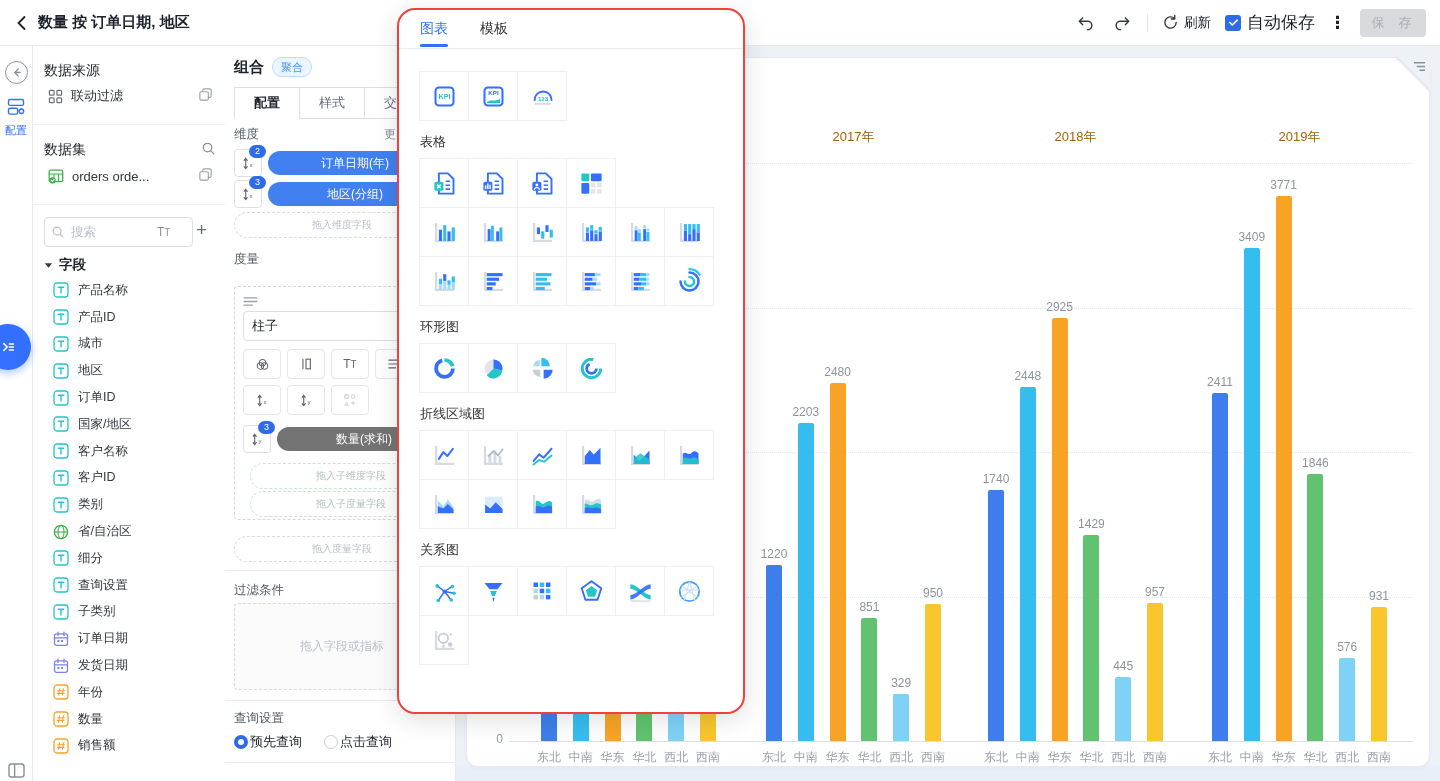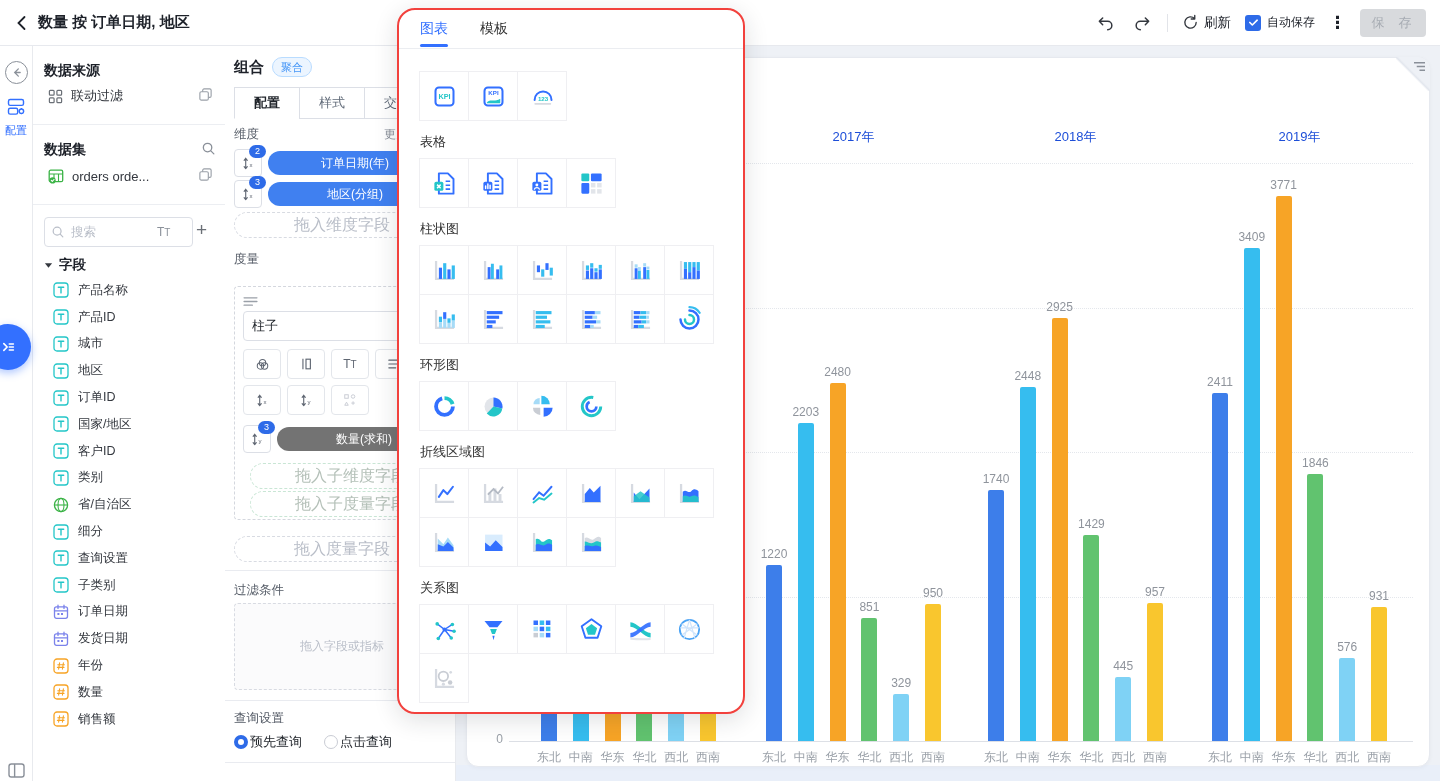--- a/index.html
+++ b/index.html
@@ -8,37 +8,37 @@
   .abs{position:absolute}
   
   .topbar{position:absolute;left:0;top:0;width:1440px;height:45px;background:#fff;
           border-bottom:1px solid #e7e9ee;z-index:40}
   .tb-back{position:absolute;left:12px;top:13px;width:20px;height:20px;cursor:pointer}
   .tb-title{position:absolute;left:38px;top:13px;font-size:15px;font-weight:bold;color:#1d2129}
   .tb-right{position:absolute;right:14px;top:0;height:45px;display:flex;align-items:center;gap:14px}
   .tb-ico{width:22px;height:22px;display:flex;align-items:center;justify-content:center;cursor:pointer}
   .tb-div{width:1px;height:18px;background:#e2e4e9}
   .tb-refresh{display:flex;align-items:center;gap:5px;font-size:13.5px;color:#1d2129;cursor:pointer}
-  .tb-autosave{display:flex;align-items:center;gap:6px;font-size:12px;color:#1d2129}
+  .tb-autosave{display:flex;align-items:center;gap:6px;font-size:17px;color:#1d2129}
   .cbox{width:16px;height:16px;border-radius:3px;background:#2e6be8;display:flex;align-items:center;justify-content:center}
   .kebab{font-size:17px;font-weight:bold;color:#1d2129;letter-spacing:0;line-height:10px;cursor:pointer}
   .save-btn{width:66px;height:28px;border:none;border-radius:4px;background:#d8dadd;color:#a7acb3;
             font-size:13px;letter-spacing:3px;font-family:Liberation Mono, monospace}
   
   .rail{position:absolute;left:0;top:45px;width:32px;height:736px;background:#fff;border-right:1px solid #e8eaee;z-index:30}
   .rail-back{position:absolute;left:5px;top:16px;width:21px;height:21px;border:1.4px solid #8a9099;border-radius:50%;
              display:flex;align-items:center;justify-content:center;cursor:pointer}
   .rail-config{position:absolute;left:0;top:52px;width:32px;text-align:center;color:#3370ff;cursor:pointer}
   .rail-config .lbl{font-size:11px;margin-top:2px}
   .rail-fab{position:absolute;left:-15px;top:279px;width:46px;height:46px;border-radius:50%;background:#3370ff;
             box-shadow:0 3px 8px rgba(51,112,255,.4);display:flex;align-items:center;justify-content:center;cursor:pointer}
   .rail-pane{position:absolute;left:8px;top:718px;cursor:pointer}
   
   .sidebar{position:absolute;left:33px;top:45px;width:192px;height:736px;background:#fff;border-right:1px solid #e8eaee;z-index:20;overflow:hidden}
-  .sb-h{font-size:14px;font-weight:bold;color:#1d2129}
+  .sb-h{font-size:14px;font-weight:normal;color:#1d2129}
   .sb-row{display:flex;align-items:center;gap:8px;font-size:13px;color:#34383f;cursor:pointer}
   .sb-div{position:absolute;left:0;width:192px;height:1px;background:#eceef2}
   .sb-search{position:absolute;left:11px;top:172px;width:135px;height:28px;border:1px solid #dcdfe6;border-radius:4px;
              display:flex;align-items:center;padding:0 6px;gap:4px;background:#fff}
   .sb-search input{border:none;outline:none;width:80px;font-size:12.5px;color:#34383f;font-family:inherit}
   .sb-search input::placeholder{color:#b9bec8}
   .sb-plus{position:absolute;left:163px;top:176px;font-size:19px;color:#6b7077;cursor:pointer;line-height:18px}
   .fields-head{position:absolute;left:11px;top:211px;display:flex;align-items:center;gap:6px;font-size:13.5px;font-weight:bold;color:#1d2129;cursor:pointer}
   #field-list{position:absolute;left:0;top:232px;width:192px}
   .field-row{display:flex;align-items:center;gap:9px;height:26.8px;padding-left:20px;font-size:12.5px;color:#34383f;cursor:pointer}
@@ -55,21 +55,21 @@
   .more-link{position:absolute;left:159px;top:81px;font-size:12px;color:#8a8f99;cursor:pointer}
   .dim-row{position:absolute;left:9px;display:flex;align-items:center;gap:6px}
   .sort-btn{position:relative;width:26px;height:26px;border:1px solid #dcdfe6;border-radius:4px;background:#fff;
             display:flex;align-items:center;justify-content:center;cursor:pointer;flex:none}
   .sort-badge{position:absolute;right:-5px;top:-5px;min-width:13px;height:13px;border-radius:7px;background:#2e6be8;
               color:#fff;font-size:9px;line-height:13px;text-align:center;padding:0 2px}
   .pill{height:24px;border-radius:12px;color:#fff;font-size:12px;display:flex;align-items:center;justify-content:center;cursor:pointer}
   .pill.blue{background:#4080f0;width:174px}
   .pill.green{background:#737373;width:174px}
   .drop-pill{position:absolute;left:9px;width:214px;height:24px;border:1px dashed #d8dbe2;border-radius:13px;
-             font-size:16px;color:#b9bec8;display:flex;align-items:center;justify-content:center}
+             font-size:10px;color:#b9bec8;display:flex;align-items:center;justify-content:center}
   .drop-pill.greenish{left:15px;width:200px;border-color:#c9e6d5;color:#b4c0b8}
   .meas-card{position:absolute;left:9px;top:241px;width:216px;height:232px;border:1px dashed #d4d7de;border-radius:4px;background:#fff}
   .drag-handle{position:absolute;left:8px;top:6px;color:#9aa0a8}
   .name-input{position:absolute;left:8px;top:24px;width:196px;height:28px;border:1px solid #dcdfe6;border-radius:4px;
               font-size:13px;color:#1f2329;padding:0 8px;font-family:inherit;outline:none}
   .mini-btn{position:absolute;width:36px;height:28px;border:1px solid #e3e6eb;border-radius:4px;background:#fff;
             display:flex;align-items:center;justify-content:center;color:#5f6672;cursor:pointer;font-size:12px}
   .mini-btn.disabled{color:#c9ccd4;cursor:default}
   .filter-box{position:absolute;left:9px;top:558px;width:214px;height:85px;border:1px dashed #d8dbe2;border-radius:4px;
               background:#fbfbfc;display:flex;align-items:center;justify-content:center;font-size:12px;color:#b9bec8}
@@ -83,21 +83,21 @@
   .canvas-card{position:absolute;left:466px;top:57px;width:962px;height:708px;background:#fff;border:1px solid #e6e9ef;
                border-radius:12px;box-shadow:0 1px 4px rgba(31,35,41,.04);z-index:5}
   .fold{position:absolute;right:-1px;top:-1px;width:34px;height:34px;border-radius:0 12px 0 0;
         background:linear-gradient(225deg,#eef1f6 46%,#e3e7ee 50%,#fff 54%)}
   .fold svg{position:absolute;right:4px;top:4px}
   .gridline{position:absolute;left:42px;width:904px;border-top:1px dotted #e4e7ec}
   .axisline{position:absolute;left:42px;top:683px;width:904px;border-top:1px solid #dde0e6}
   .bar{position:absolute;width:16px;border-radius:2px 2px 0 0}
   .val-label{position:absolute;width:64px;text-align:center;font-size:12px;color:#8f949c}
   .cat-label{position:absolute;width:34px;text-align:center;font-size:12px;color:#9aa0a8;top:691px}
-  .year-label{position:absolute;width:90px;text-align:center;font-size:13px;color:#1d4ed8;top:70px}
+  .year-label{position:absolute;width:90px;text-align:center;font-size:13px;color:#a16207;top:70px}
   .zero-label{position:absolute;left:14px;top:674px;width:22px;text-align:right;font-size:12px;color:#9aa0a8}
   .bottom-strip{position:absolute;left:455px;top:765px;width:985px;height:16px;background:#e9eff9}
   
   .popup{position:absolute;left:397px;top:8px;width:348px;height:706px;background:#fff;border:2.5px solid #f2413d;
          border-radius:18px;box-shadow:0 6px 24px rgba(31,35,41,.14);z-index:60;box-sizing:border-box;overflow:hidden}
   .pk-tabs{position:absolute;left:21px;top:10px;display:flex;gap:32px;font-size:14px}
   .pk-tab{cursor:pointer;color:#333}
   .pk-tab.active{color:#3370ff}
   .pk-underline{position:absolute;left:21px;top:34px;width:28px;height:3px;border-radius:2px;background:#3370ff}
   .pk-divider{position:absolute;left:0;top:38px;width:100%;height:1px;background:#ebedf1}
@@ -280,20 +280,29 @@
         <span>订单ID</span>
       </div>
       <div class="field-row">
         <span style="display:flex">
           <svg width="16" height="16" viewBox="0 0 16 16">
             <rect x="1" y="1" width="14" height="14" rx="3" fill="#fff" stroke="#23C6C8" stroke-width="1.3"></rect>
             <path d="M5.3 5.3h5.4M8 5.3v5.6" fill="none" stroke="#23C6C8" stroke-width="1.4" stroke-linecap="round"></path>
           </svg>
         </span>
         <span>国家/地区</span>
+      </div>
+      <div class="field-row">
+        <span style="display:flex">
+          <svg width="16" height="16" viewBox="0 0 16 16">
+            <rect x="1" y="1" width="14" height="14" rx="3" fill="#fff" stroke="#23C6C8" stroke-width="1.3"></rect>
+            <path d="M5.3 5.3h5.4M8 5.3v5.6" fill="none" stroke="#23C6C8" stroke-width="1.4" stroke-linecap="round"></path>
+          </svg>
+        </span>
+        <span>客户名称</span>
       </div>
       <div class="field-row">
         <span style="display:flex">
           <svg width="16" height="16" viewBox="0 0 16 16">
             <rect x="1" y="1" width="14" height="14" rx="3" fill="#fff" stroke="#23C6C8" stroke-width="1.3"></rect>
             <path d="M5.3 5.3h5.4M8 5.3v5.6" fill="none" stroke="#23C6C8" stroke-width="1.4" stroke-linecap="round"></path>
           </svg>
         </span>
         <span>客户ID</span>
       </div>
@@ -656,21 +665,20 @@
             <rect x="3" y="3" width="7" height="7" rx="1" fill="#23C6C8"></rect>
             <rect x="11.5" y="3" width="9.5" height="7" rx="1" fill="#3370FF"></rect>
             <rect x="3" y="11.5" width="7" height="9.5" rx="1" fill="#3370FF"></rect>
             <rect x="11.5" y="11.5" width="4" height="4" fill="#E2E5EA"></rect>
             <rect x="17" y="11.5" width="4" height="4" fill="#E2E5EA"></rect>
             <rect x="11.5" y="17" width="4" height="4" fill="#E2E5EA"></rect>
             <rect x="17" y="17" width="4" height="4" fill="#E2E5EA"></rect>
           </svg>
         </div>
       </div>
-      <div class="sec-label">柱状图</div>
       <div class="grid">
         <div class="cell">
           <svg width="27" height="27" viewBox="0 0 24 24">
             <path d="M4.5 3.5v16h16" fill="none" stroke="#D6DAE1" stroke-width="2"></path>
             <rect x="7" y="9.5" width="2.8" height="10" fill="#3370FF"></rect>
             <rect x="10.8" y="5.5" width="2.8" height="14" fill="#36BDEF"></rect>
             <rect x="14.6" y="11" width="2.8" height="8.5" fill="#3370FF"></rect>
             <rect x="18.4" y="7.5" width="2.8" height="12" fill="#36BDEF"></rect>
           </svg>
         </div>

